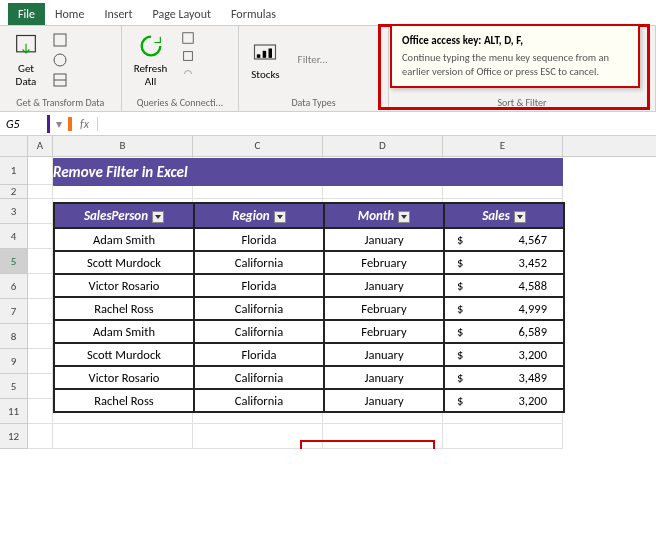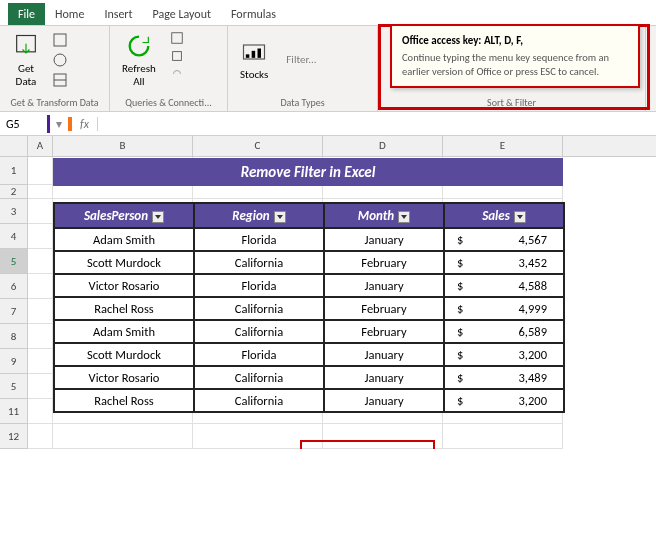--- a/index.html
+++ b/index.html
@@ -19,36 +19,36 @@
     .ribbon-stack { display: flex; flex-direction: column; gap: 2px; font-size: 11px; }
     .ribbon-stack-item { display:flex; align-items:center; gap:4px; padding:1px 4px; cursor:pointer;}
     .ribbon-stack-item svg { width:14px; height:14px;}
     
     .tooltip { position: absolute; top: -2px; left: 390px; background: #fffef5; border: 2px solid #c00; padding: 8px 10px; width: 250px; font-size: 11px; box-shadow: 2px 2px 4px rgba(0,0,0,0.2); z-index:10;}
     .tooltip-title { font-weight: bold; margin-bottom: 4px; }
     .tooltip-body { color: #555; font-size: 10.5px; line-height: 1.3; }
     .ribbon-red-overlay { position:absolute; top:-2px; left:378px; width:272px; height:86px; border:3px solid #c00; pointer-events:none;}
     
     .namebox-row { display: flex; align-items: center; border-bottom: 1px solid #d0d0d0; height: 24px; background:#fff;}
-    .namebox { width: 50px; border-right: 3px solid #4c1d95; padding: 2px 6px; font-size: 12px; }
+    .namebox { width: 50px; border-right: 3px solid #4c1d95; padding: 2px 6px; font-size: 12px; font-style: italic; }
     .namebox-icons { padding: 0 6px; display:flex; gap:4px; align-items:center; color:#888;}
     .fx { font-style: italic; padding: 0 8px; color: #777; border-left:4px solid #f97316; border-right:1px solid #d0d0d0;}
     
     .grid { position: relative; }
     .col-headers { display: flex; background: #f0f0f0; border-bottom: 1px solid #ccc; }
     .corner { width: 28px; height: 20px; background: #f0f0f0; border-right: 1px solid #ccc; }
     .col-h { height: 20px; border-right: 1px solid #ccc; text-align: center; font-size: 11px; line-height: 20px; color: #444; }
     .col-A { width: 25px; } .col-B { width: 140px; } .col-C { width: 130px; } .col-D { width: 120px; } .col-E { width: 120px; }
     
     .row { display: flex; }
     .row-h { width: 28px; background: #f0f0f0; border-right: 1px solid #ccc; border-bottom: 1px solid #ccc; text-align: center; font-size: 11px; line-height: 22px; color: #444; }
     .row-h.sel { background:#d0d0d0; color:#217346;}
     .cell { height: 22px; border-right: 1px solid #e0e0e0; border-bottom: 1px solid #e0e0e0; padding: 0; }
     
-    .title-bar { background: #5a4a9c; color: #fff; font-weight: bold; font-style: italic; text-align: center; line-height: 28px; height: 28px; font-size: 15px; }
+    .title-bar { background: #5a4a9c; color: #fff; font-weight: bold; font-style: italic; line-height: 28px; height: 28px; font-size: 15px; }
     
     .tbl { border-collapse: collapse; }
     .tbl th { background: #5a4a9c; color: #fff; font-style: italic; font-weight: bold; border: 2px solid #222; padding: 4px 6px; font-size: 13px; position: relative; }
     .tbl td { border: 2px solid #222; padding: 3px 8px; text-align: center; font-size: 12.5px; background: #fff; }
     .tbl td.num { text-align: right; padding-right: 16px; }
     .tbl td.num .dollar { float: left; margin-left: 4px; }
     .filter-btn { display: inline-block; width: 12px; height: 12px; background: #eee; border: 1px solid #888; margin-left: 4px; vertical-align: middle; position: relative; }
     .filter-btn::after { content:''; position:absolute; top:3px; left:2px; border-left:3px solid transparent; border-right:3px solid transparent; border-top:4px solid #333;}
     
     .keyboard-box { margin: 14px auto 0 130px; border: 2px solid #c00; padding: 24px 30px; display: inline-block; color: #c00; font-weight: bold; font-size: 16px; }
@@ -62,21 +62,21 @@
 
 <div class="ribbon-tabs">
   <div class="ribbon-tab file">File</div>
   <div class="ribbon-tab">Home</div>
   <div class="ribbon-tab">Insert</div>
   <div class="ribbon-tab">Page Layout</div>
   <div class="ribbon-tab">Formulas</div>
 </div>
 
 <div class="ribbon">
-  <div class="ribbon-group" style="width:110px">
+  <div class="ribbon-group" style="width:122px">
     <div style="display:flex;gap:4px">
       <div class="ribbon-btn-big">
         <svg viewBox="0 0 24 24">
             <rect x="4" y="3" width="16" height="14" fill="none" stroke="#333"></rect>
             <path d="M12 10v8m-3-3l3 3 3-3" stroke="#0a0" fill="none"></path>
           </svg>
         <span style="white-space:pre">Get
 Data</span>
       </div>
       <div class="ribbon-small-btns" style="flex-direction:column;gap:4px">

